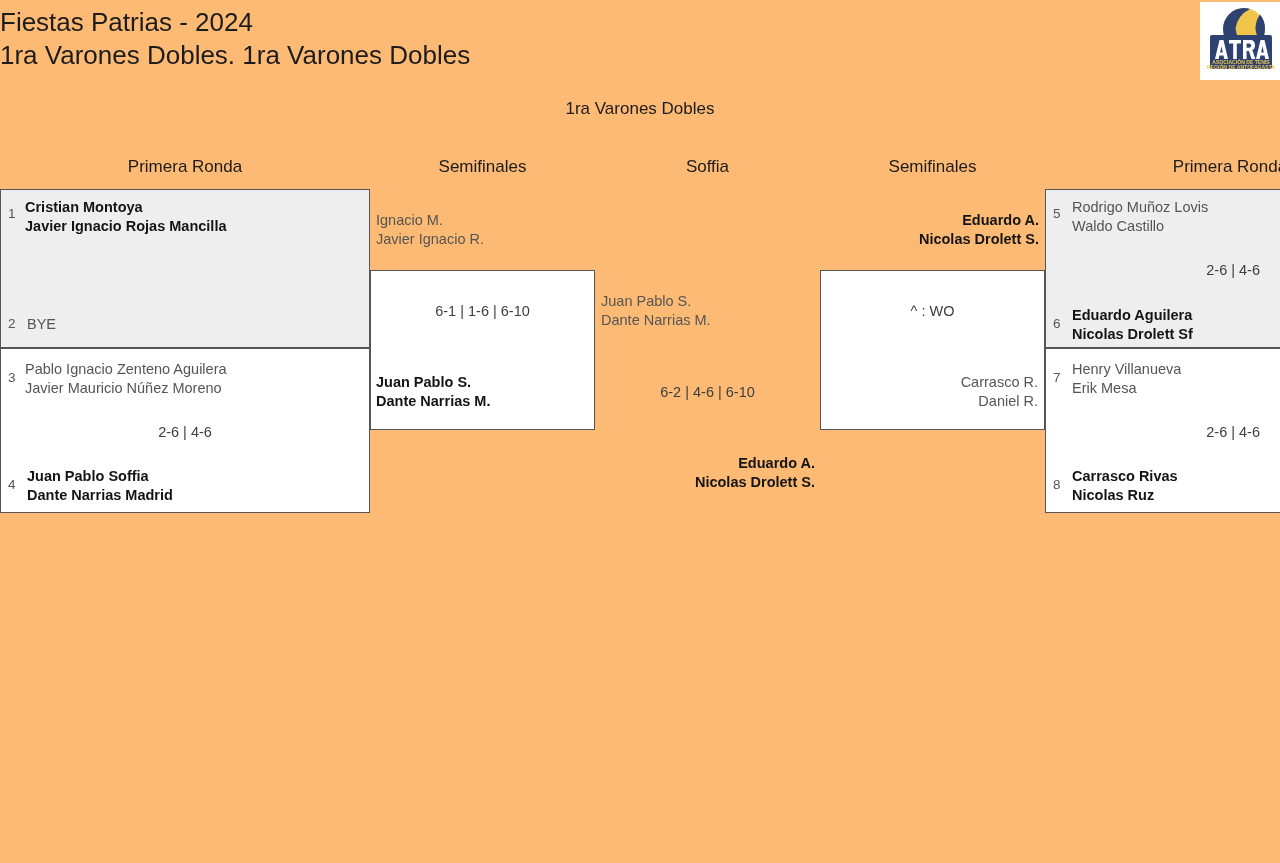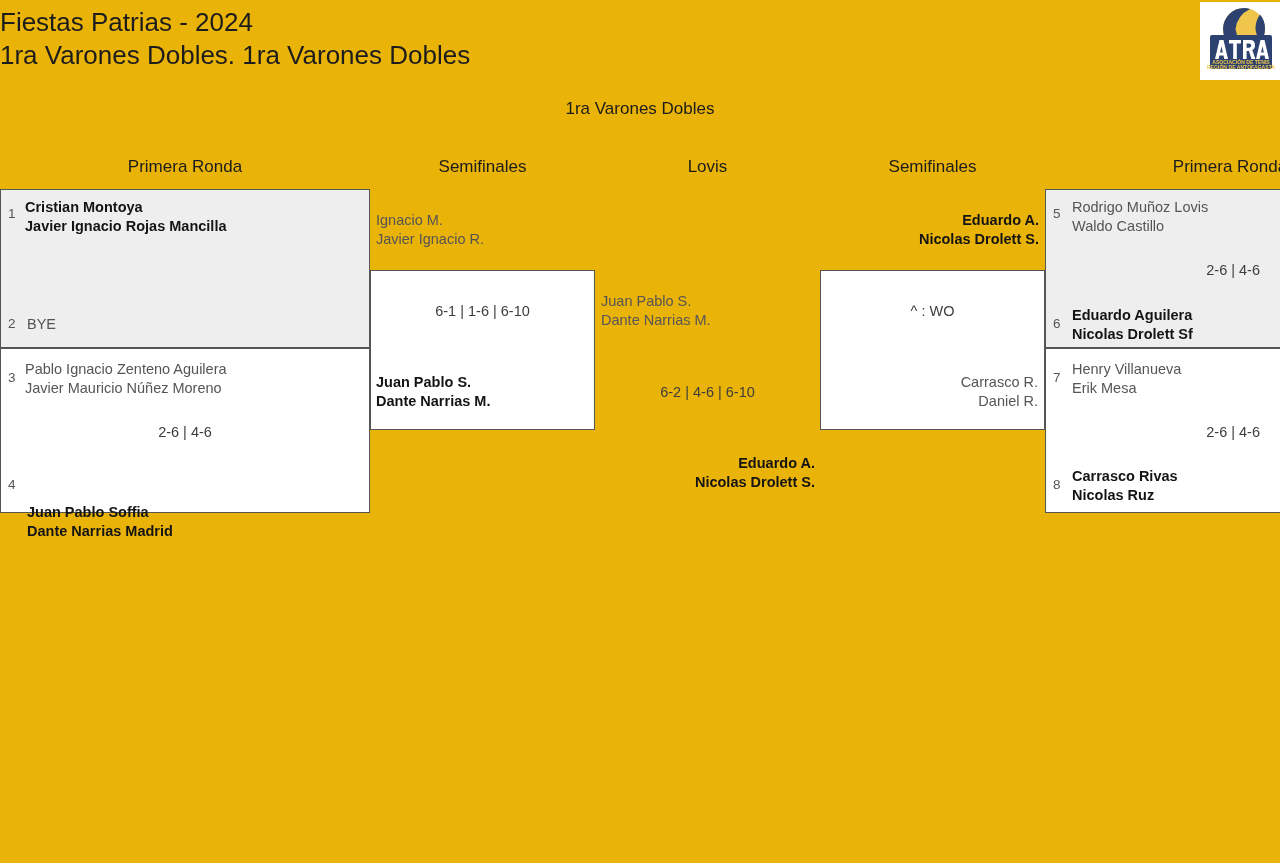--- a/index.html
+++ b/index.html
@@ -6,21 +6,21 @@
   * { box-sizing: border-box; }
   html, body {
     margin: 0; padding: 0;
     width: 1280px; height: 863px;
     background: #ffffff;
     font-family: "Liberation Sans", "DejaVu Sans", sans-serif;
     color: #1a1a1a;
     overflow: hidden;
   }
 
-  #page { position: relative; width: 1280px; height: 863px; background:#eab308; }
+  #page { position: relative; width: 1280px; height: 863px; background:#fdba74; }
 
   
   .hdr-title {
     position: absolute; left: 0; top: 6px;
     font-size: 26px; line-height: 33px;
     font-weight: 400; color: #1c1c1c;
     white-space: nowrap;
   }
   .hdr-title .l1 { display:block; }
   .hdr-title .l2 { display:block; }
@@ -110,21 +110,21 @@
 
       <text x="41" y="61.5" text-anchor="middle" font-family="Liberation Sans, sans-serif" font-size="5.1" font-weight="bold" fill="#EFC64B">ASOCIACIÓN DE TENIS</text>
       <text x="41" y="67" text-anchor="middle" font-family="Liberation Sans, sans-serif" font-size="5.1" font-weight="bold" fill="#EFC64B">REGIÓN DE ANTOFAGASTA</text>
     </svg>
   </div>
 
   <div class="sub-heading">1ra Varones Dobles</div>
 
   <div class="round-hdr rh-r1l">Primera Ronda</div>
   <div class="round-hdr rh-sfl">Semifinales</div>
-  <div class="round-hdr rh-final">Lovis</div>
+  <div class="round-hdr rh-final">Soffia</div>
   <div class="round-hdr rh-sfr">Semifinales</div>
   <div class="round-hdr rh-r1r">Primera Ronda</div>
 
   <div class="box shaded" style="left:0px; top:189px; width:370px; height:159px;"></div>
   <div class="box plain" style="left:0px; top:348px; width:370px; height:165px;"></div>
 
   <div class="seed" style="left:8px; top:206px;">1</div>
   <div class="entry win" style="left:25px; top:198px;">
     <span class="ln">Cristian Montoya</span>
     <span class="ln">Javier Ignacio Rojas Mancilla</span>
@@ -137,21 +137,21 @@
 
   <div class="seed" style="left:8px; top:370px;">3</div>
   <div class="entry" style="left:25px; top:360px;">
     <span class="ln">Pablo Ignacio Zenteno Aguilera</span>
     <span class="ln">Javier Mauricio Núñez Moreno</span>
   </div>
 
   <div class="score" style="left:0px; top:423px; width:370px; text-align:center;">2-6 | 4-6</div>
 
   <div class="seed" style="left:8px; top:477px;">4</div>
-  <div class="entry win" style="left:27px; top:467px;margin-top:36px;">
+  <div class="entry win" style="left:27px; top:467px;">
     <span class="ln">Juan Pablo Soffia</span>
     <span class="ln">Dante Narrias Madrid</span>
   </div>
 
   <div class="box plain" style="left:370px; top:270px; width:225px; height:160px;"></div>
 
   <div class="entry" style="left:376px; top:211px;">
     <span class="ln">Ignacio M.</span>
     <span class="ln">Javier Ignacio R.</span>
   </div>

